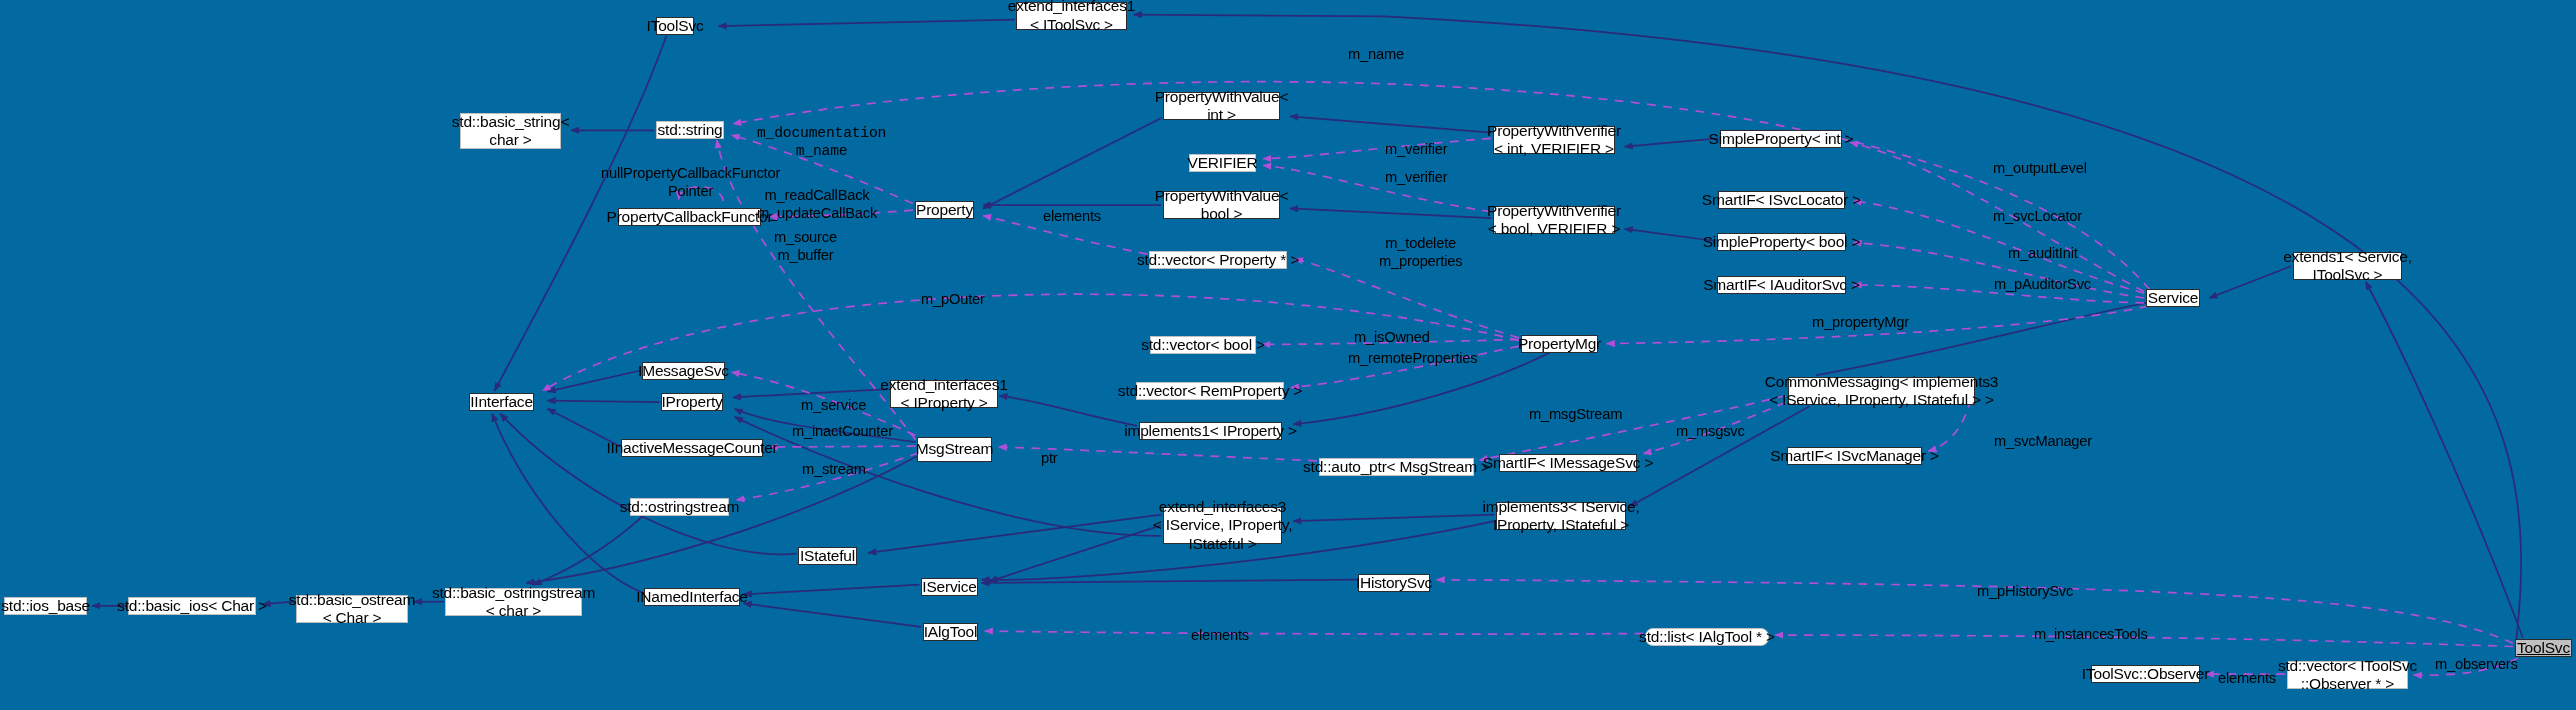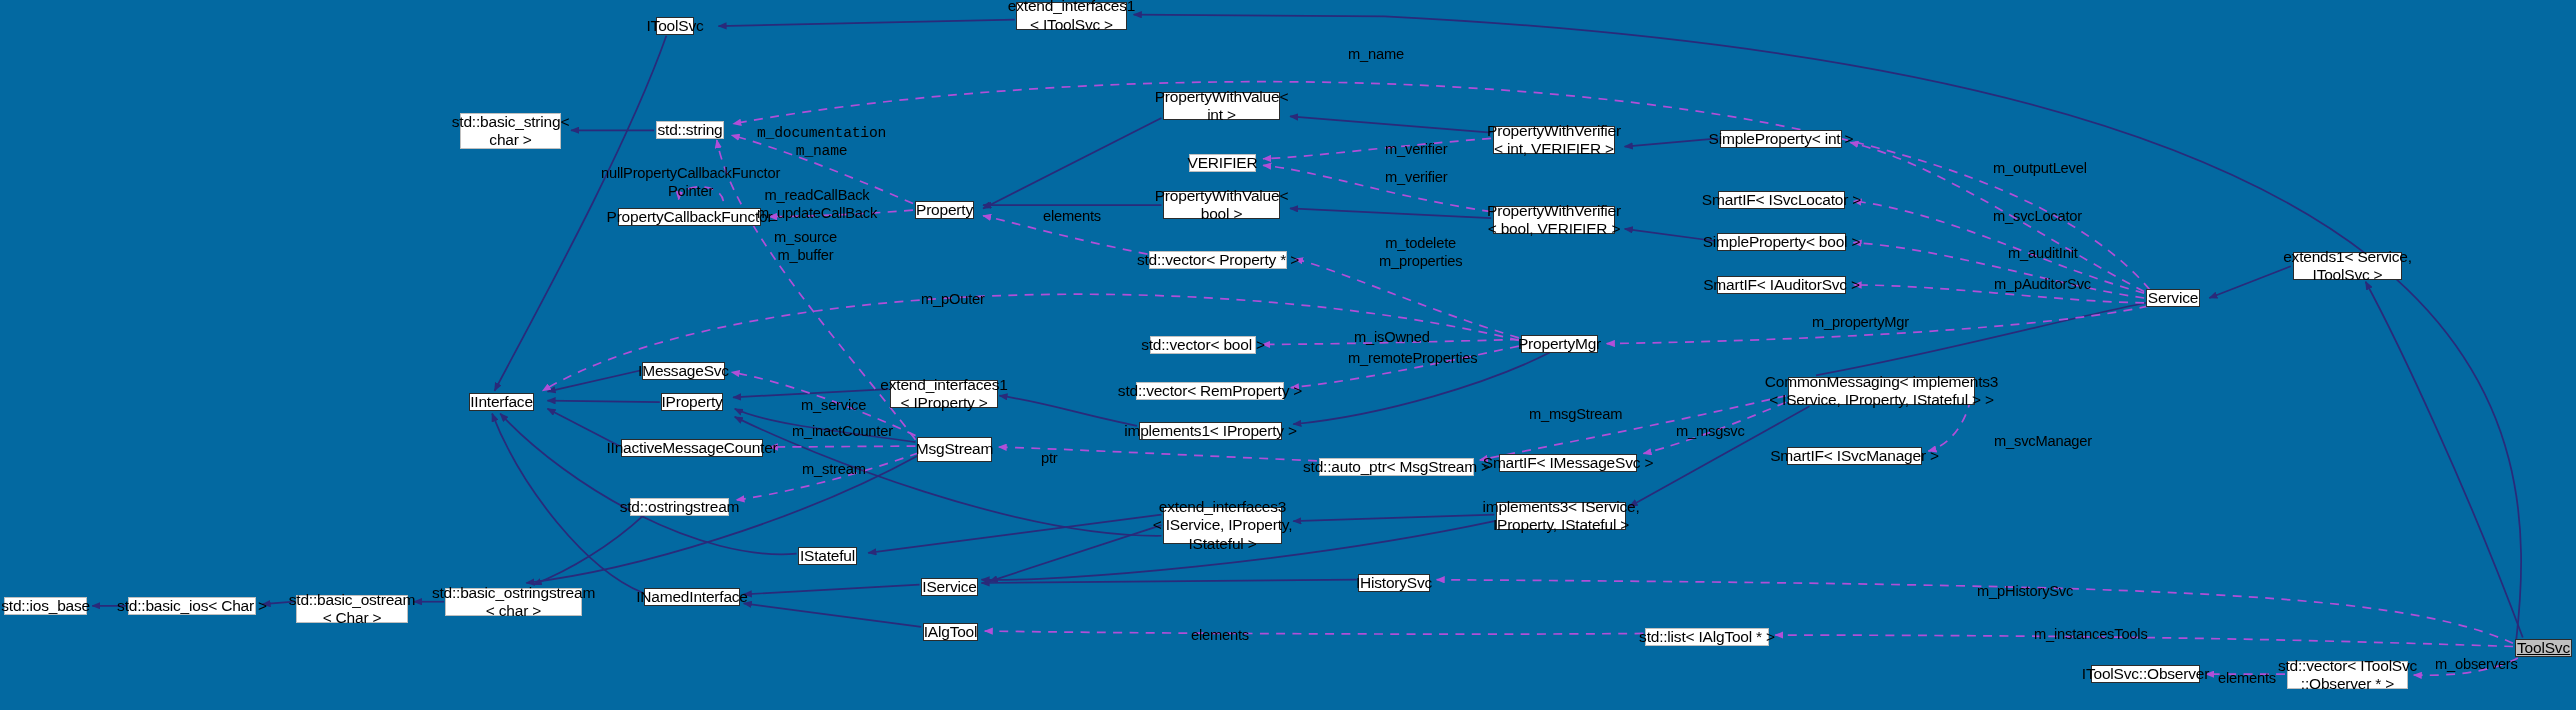--- a/index.html
+++ b/index.html
@@ -245,21 +245,21 @@
     <div class="node bold" style="left: 798px; top: 547px; width: 59px; height: 18px;">IStateful</div>
     <div class="node bold" style="left: 1163px; top: 507px; width: 119px; height: 37px;">extend_interfaces3
 &lt; IService, IProperty,
 IStateful &gt;</div>
     <div class="node bold" style="left: 1496px; top: 502px; width: 130px; height: 28px;">implements3&lt; IService,
 IProperty, IStateful &gt;</div>
     <div class="node bold" style="left: 644px; top: 588px; width: 96px; height: 18px;">INamedInterface</div>
     <div class="node bold" style="left: 921px; top: 578px; width: 57px; height: 18px;">IService</div>
     <div class="node bold" style="left: 1358px; top: 574px; width: 72px; height: 18px;">IHistorySvc</div>
     <div class="node bold" style="left: 923px; top: 623px; width: 55px; height: 18px;">IAlgTool</div>
-    <div class="node normal" style="left: 1645px; top: 628px; width: 124px; height: 18px;">std::list&lt; IAlgTool * &gt;</div>
+    <div class="node normal" style="left: 1645px; top: 628px; width: 124px; height: 18px; border-radius: 8px;">std::list&lt; IAlgTool * &gt;</div>
     <div class="node normal" style="left: 4.1px; top: 597px; width: 83px; height: 18px;">std::ios_base</div>
     <div class="node normal" style="left: 128px; top: 597px; width: 128px; height: 18px;">std::basic_ios&lt; Char &gt;</div>
     <div class="node normal" style="left: 296px; top: 588px; width: 112px; height: 28px; margin-top: 7px;">std::basic_ostream
 &lt; Char &gt;</div>
     <div class="node normal" style="left: 445px; top: 588px; width: 137px; height: 28px;">std::basic_ostringstream
 &lt; char &gt;</div>
     <div class="node current" style="left: 2515px; top: 639px; width: 57px; height: 18px; text-decoration: underline;">ToolSvc</div>
     <div class="node bold" style="left: 2091px; top: 665px; width: 109px; height: 18px;">IToolSvc::Observer</div>
     <div class="node normal" style="left: 2287px; top: 661px; width: 121px; height: 28px;">std::vector&lt; IToolSvc
 ::Observer * &gt;</div>

